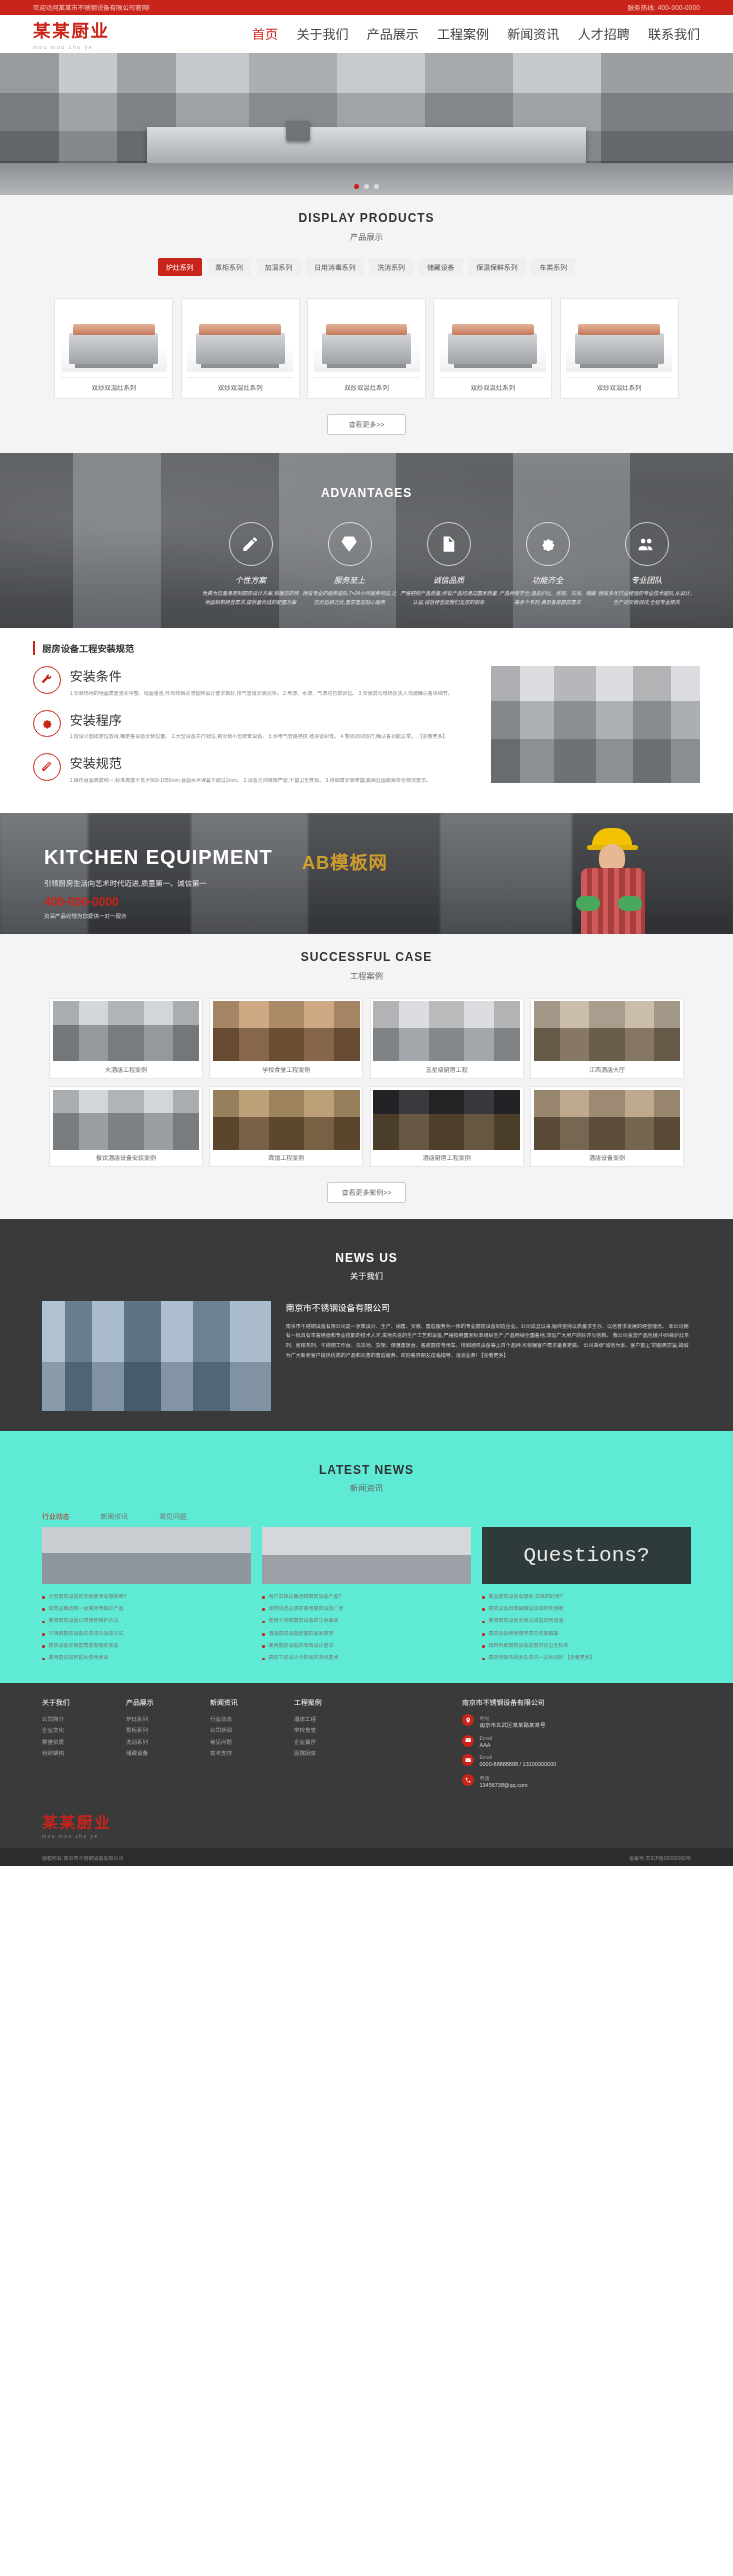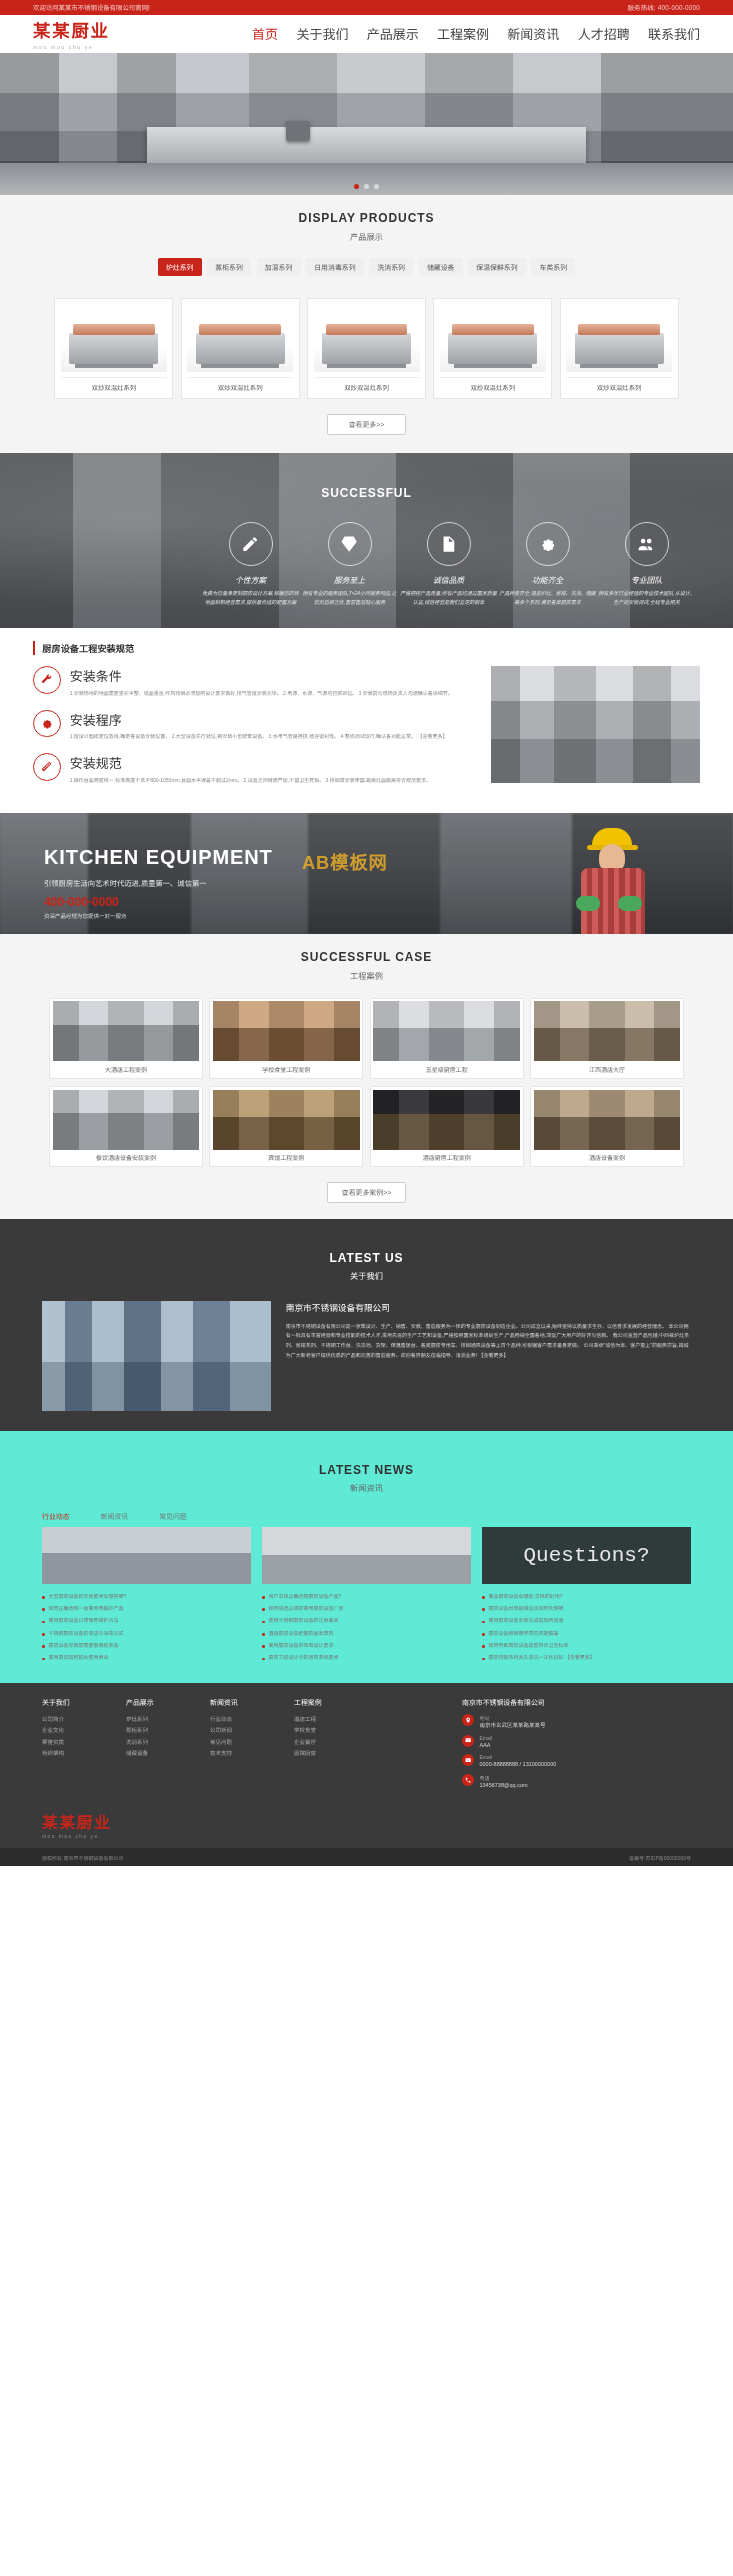--- a/index.html
+++ b/index.html
@@ -410,21 +410,21 @@
             <div class="stove"></div>
           </div>
         <div class="prod-name">双炒双温灶系列</div>
       </div>
     </div>
     <div class="more-btn">查看更多&gt;&gt;</div>
   </div>
 
   <div class="adv">
     <div class="sec-head light" style="position:relative">
-      <div class="en">SUCCESSFUL</div>
+      <div class="en">ADVANTAGES</div>
     </div>
     <div class="adv-items">
       <div class="adv-item">
         <div class="adv-circle">
           <svg viewBox="0 0 24 24">
               <path d="M3 17.2V21h3.8L17.8 10 14 6.2 3 17.2zM20.7 7.1a1 1 0 0 0 0-1.4l-2.4-2.4a1 1 0 0 0-1.4 0l-1.8 1.8L19 8.9l1.7-1.8z"></path>
             </svg>
         </div>
         <div class="adv-t">个性方案</div>
         <div class="adv-d">免费为您量身定制厨房设计方案,根据您的场地面积和经营需求,提供最合适的配置方案</div>
@@ -574,21 +574,21 @@
       <div class="case-card">
         <div class="case-img ci8"></div>
         <div class="case-cap">酒店设备案例</div>
       </div>
     </div>
     <div class="more-btn">查看更多案例&gt;&gt;</div>
   </div>
 
   <div class="about">
     <div class="sec-head light">
-      <div class="en">LATEST  US</div>
+      <div class="en">NEWS  US</div>
       <div class="cn">关于我们</div>
     </div>
     <div class="about-body">
       <div class="about-img"></div>
       <div class="about-txt">
         <div class="about-h">南京市不锈钢设备有限公司</div>
         <div class="about-p">南京市不锈钢设备有限公司是一家集设计、生产、销售、安装、售后服务为一体的专业厨房设备制造企业。公司成立以来,始终坚持以质量求生存、以信誉求发展的经营理念。
 
 本公司拥有一批具有丰富经验和专业技能的技术人才,采用先进的生产工艺和设备,严格按照国家标准组织生产,产品畅销全国各地,深受广大用户的好评与信赖。
 

